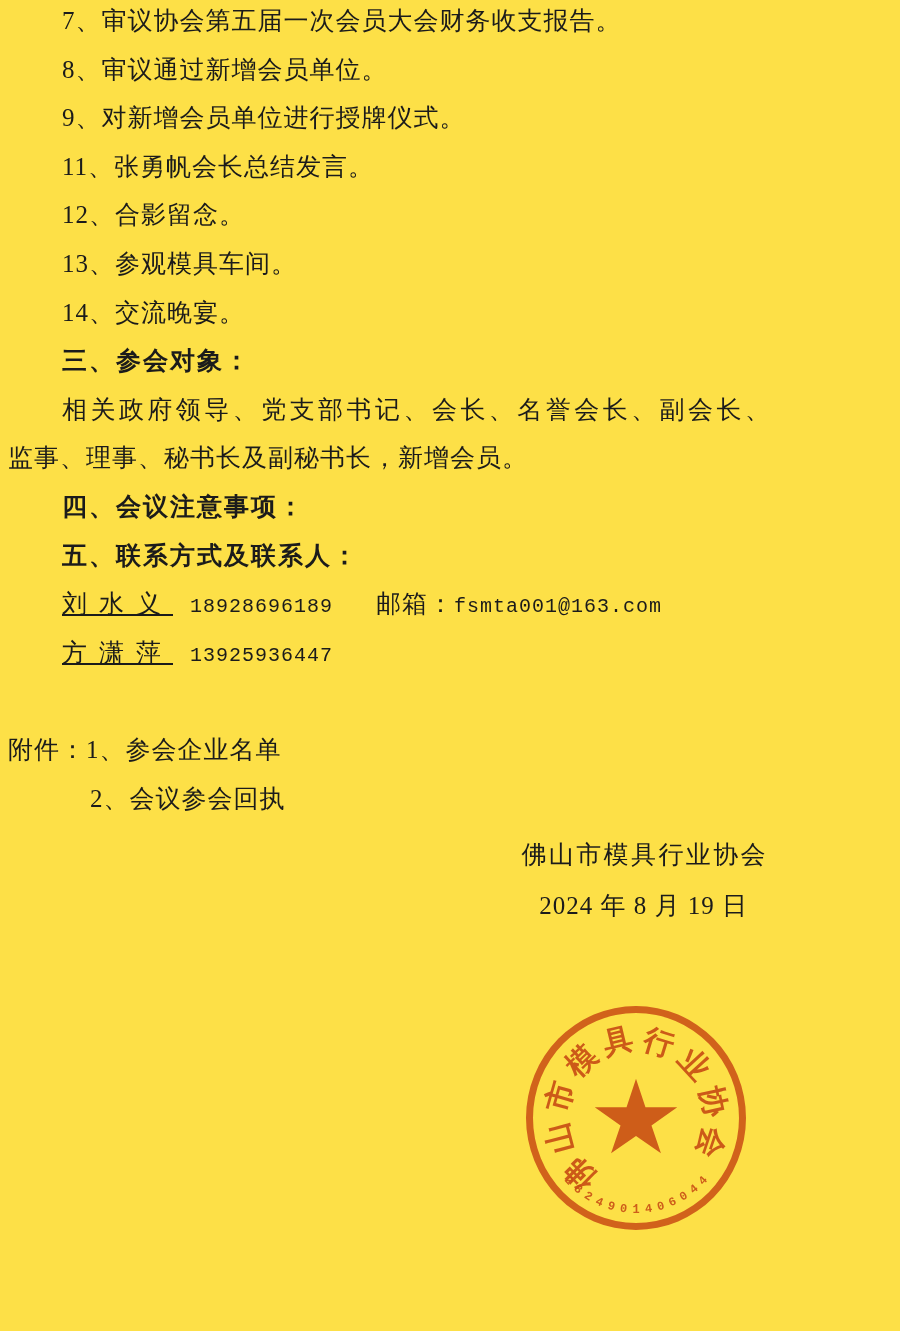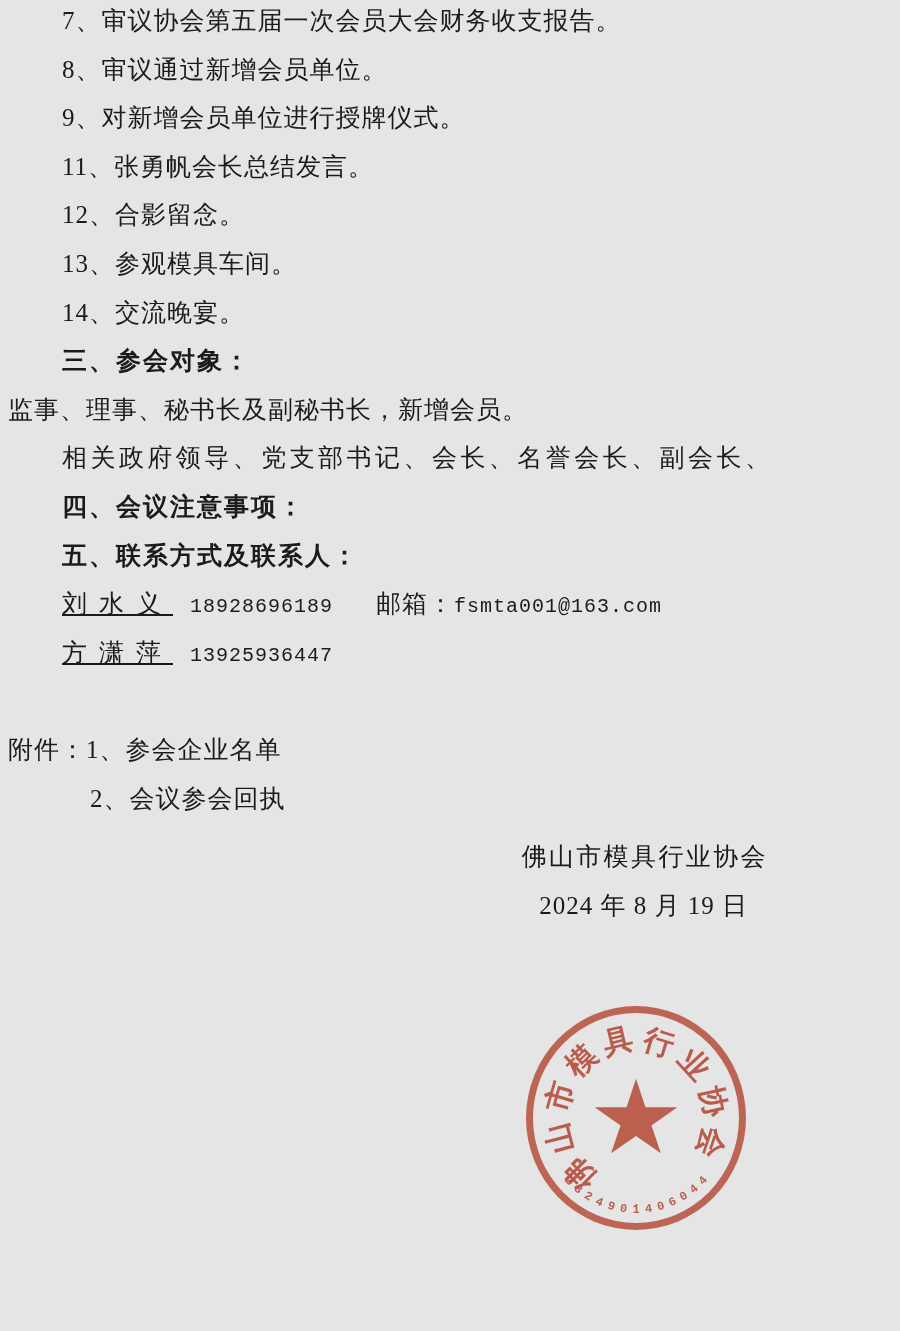--- a/index.html
+++ b/index.html
@@ -1,19 +1,19 @@
 <!DOCTYPE html>
 <html><head>
 <meta charset="utf-8">
 <style>
   html,body{margin:0;padding:0;background:#ffffff;}
   .page{
     position:relative;
     width:900px;height:1331px;
-    background:#e5e5e5;
+    background:#fde047;
     overflow:hidden;
     font-family:"Liberation Serif","DejaVu Serif",serif;
   }
   .doc{
     position:absolute;
     left:8px;top:-3px;
     width:762px;
     font-size:25px;
     line-height:48.6px;
     color:#1b1b1b;
@@ -23,21 +23,21 @@
   .item,.head,.indent{padding-left:54px;}
   .head{font-weight:bold;letter-spacing:2px;}
   .fill{text-align:justify;text-align-last:justify;letter-spacing:0;}
   .indent.fill{padding-left:54px;}
   .blank{height:48.6px;}
   .attach2{padding-left:82px;}
   .mono{font-family:"Liberation Mono","DejaVu Sans Mono",monospace;font-size:20px;}
   .c-name{display:inline-block;width:128px;letter-spacing:12px;text-decoration:underline;}
   .c-phone{display:inline-block;min-width:186px;}
   .sig{text-align:right;}
-  .org{letter-spacing:2.4px;margin-top:10px;padding-right:2px;}
+  .org{letter-spacing:2.4px;margin-top:10px;padding-right:2px;font-family:Liberation Mono, monospace;}
   .date{padding-right:22px;letter-spacing:1px;}
 
   
   .seal{
     position:absolute;
     left:526px;top:1006px;
     width:220px;height:224px;
     z-index:2;
     mix-blend-mode:multiply;
     opacity:0.95;
@@ -84,22 +84,22 @@
         <div class="ln item">8、审议通过新增会员单位。</div>
         <div class="ln item">9、对新增会员单位进行授牌仪式。</div>
         <div class="ln item">11、张勇帆会长总结发言。</div>
         <div class="ln item">12、合影留念。</div>
         <div class="ln item">13、参观模具车间。</div>
         <div class="ln item">14、交流晚宴。</div>
       </div>
 
     <div class="ln head">三、参会对象：</div>
     <div id="attendees-lines">
+        <div class="ln indent fill">相关政府领导、党支部书记、会长、名誉会长、副会长、</div>
         <div class="ln">监事、理事、秘书长及副秘书长，新增会员。</div>
-        <div class="ln indent fill">相关政府领导、党支部书记、会长、名誉会长、副会长、</div>
       </div>
 
     <div class="ln head">四、会议注意事项：</div>
 
     <div class="ln head">五、联系方式及联系人：</div>
     <div id="contacts">
         <div class="ln item"><span class="c-name">刘水义</span><span class="c-phone mono">18928696189</span><span>邮箱：</span><span class="mono">fsmta001@163.com</span></div>
         <div class="ln item"><span class="c-name">方潇萍</span><span class="c-phone mono">13925936447</span></div>
       </div>
 

